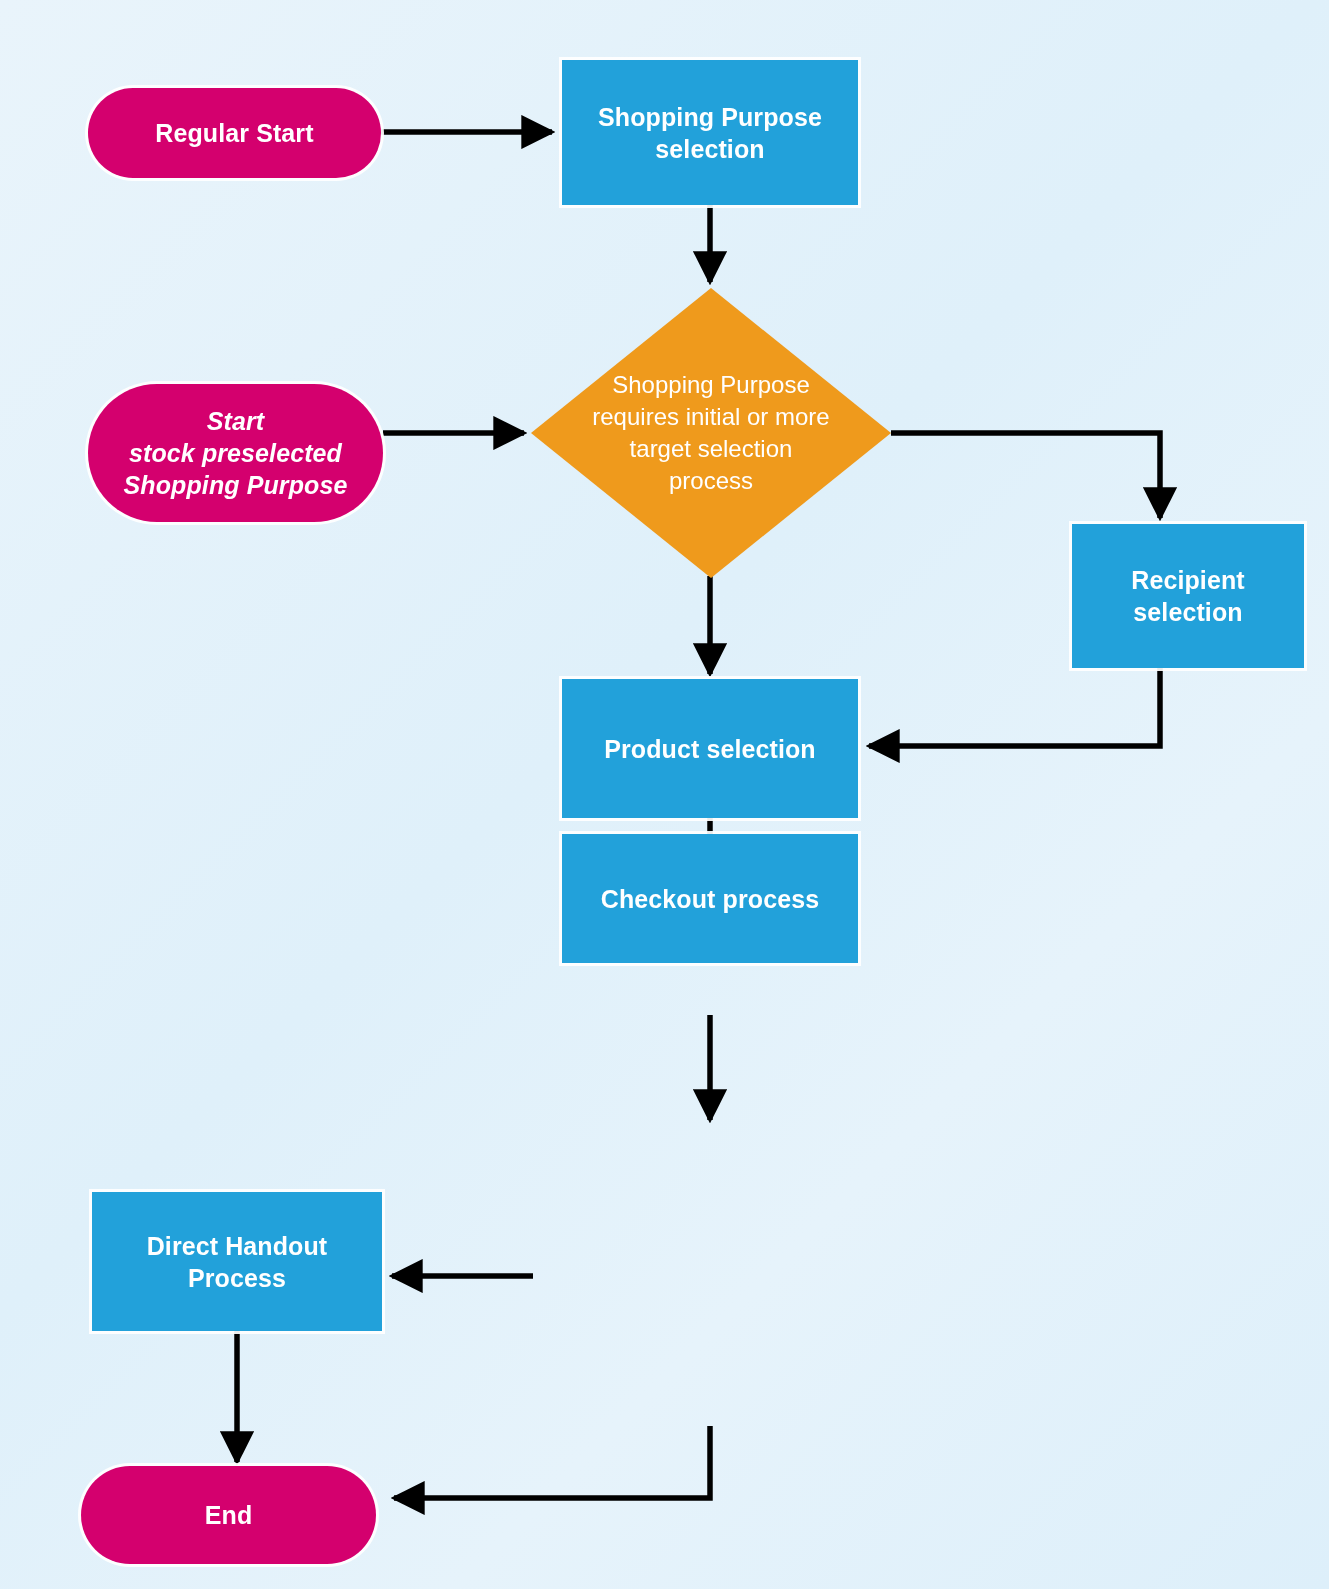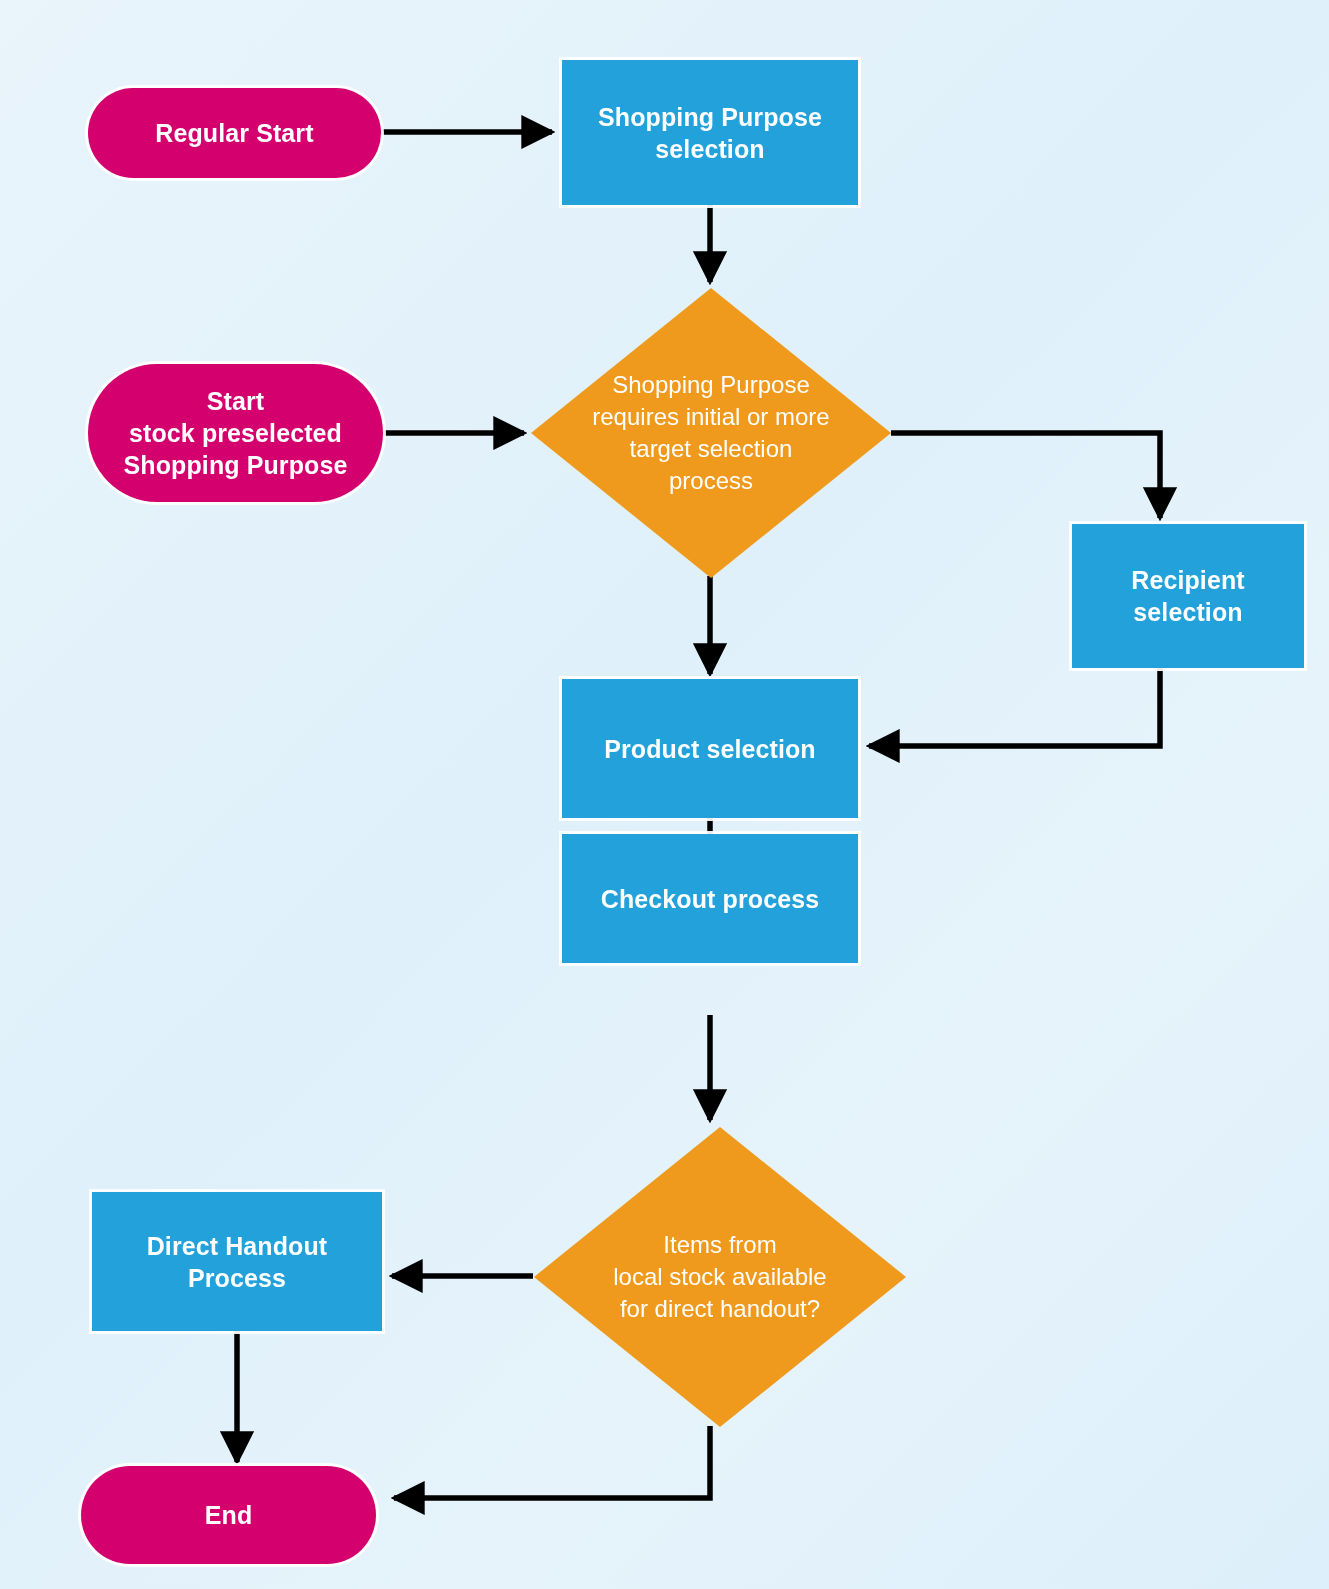--- a/index.html
+++ b/index.html
@@ -118,21 +118,21 @@
     </span>
   </div>
 
   <div class="node node-process" style="left:562px; top:60px; width:296px; height:145px;">
     <span>
       <span class="nl">Shopping Purpose</span>
       <span class="nl">selection</span>
     </span>
   </div>
 
-  <div class="node node-terminator" style="left:88px; top:364px; width:295px; height:138px;">
+  <div class="node node-terminator" style="left:88px; top:384px; width:295px; height:138px;font-style:italic;">
     <span>
       <span class="nl">Start</span>
       <span class="nl">stock preselected</span>
       <span class="nl">Shopping Purpose</span>
     </span>
   </div>
 
   <div class="node node-decision" style="left:531px; top:288px; width:360px; height:290px;">
     <span class="diamond-shape"></span>
     <span class="diamond-label">
@@ -155,28 +155,20 @@
       <span class="nl">Product selection</span>
     </span>
   </div>
 
   <div class="node node-process" style="left:562px; top:834px; width:296px; height:129px;text-align:center;">
     <span>
       <span class="nl">Checkout process</span>
     </span>
   </div>
 
-  <div class="node node-decision" style="left:534px; top:1127px; width:372px; height:300px;">
-    <span class="diamond-shape"></span>
-    <span class="diamond-label">
-      <span class="nl">Items from</span>
-      <span class="nl">local stock available</span>
-      <span class="nl">for direct handout?</span>
-    </span>
-  </div>
 
   <div class="node node-process" style="left:92px; top:1192px; width:290px; height:139px;">
     <span>
       <span class="nl">Direct Handout</span>
       <span class="nl">Process</span>
     </span>
   </div>
 
   <div class="node node-terminator" style="left:81px; top:1466px; width:295px; height:98px;">
     <span>

